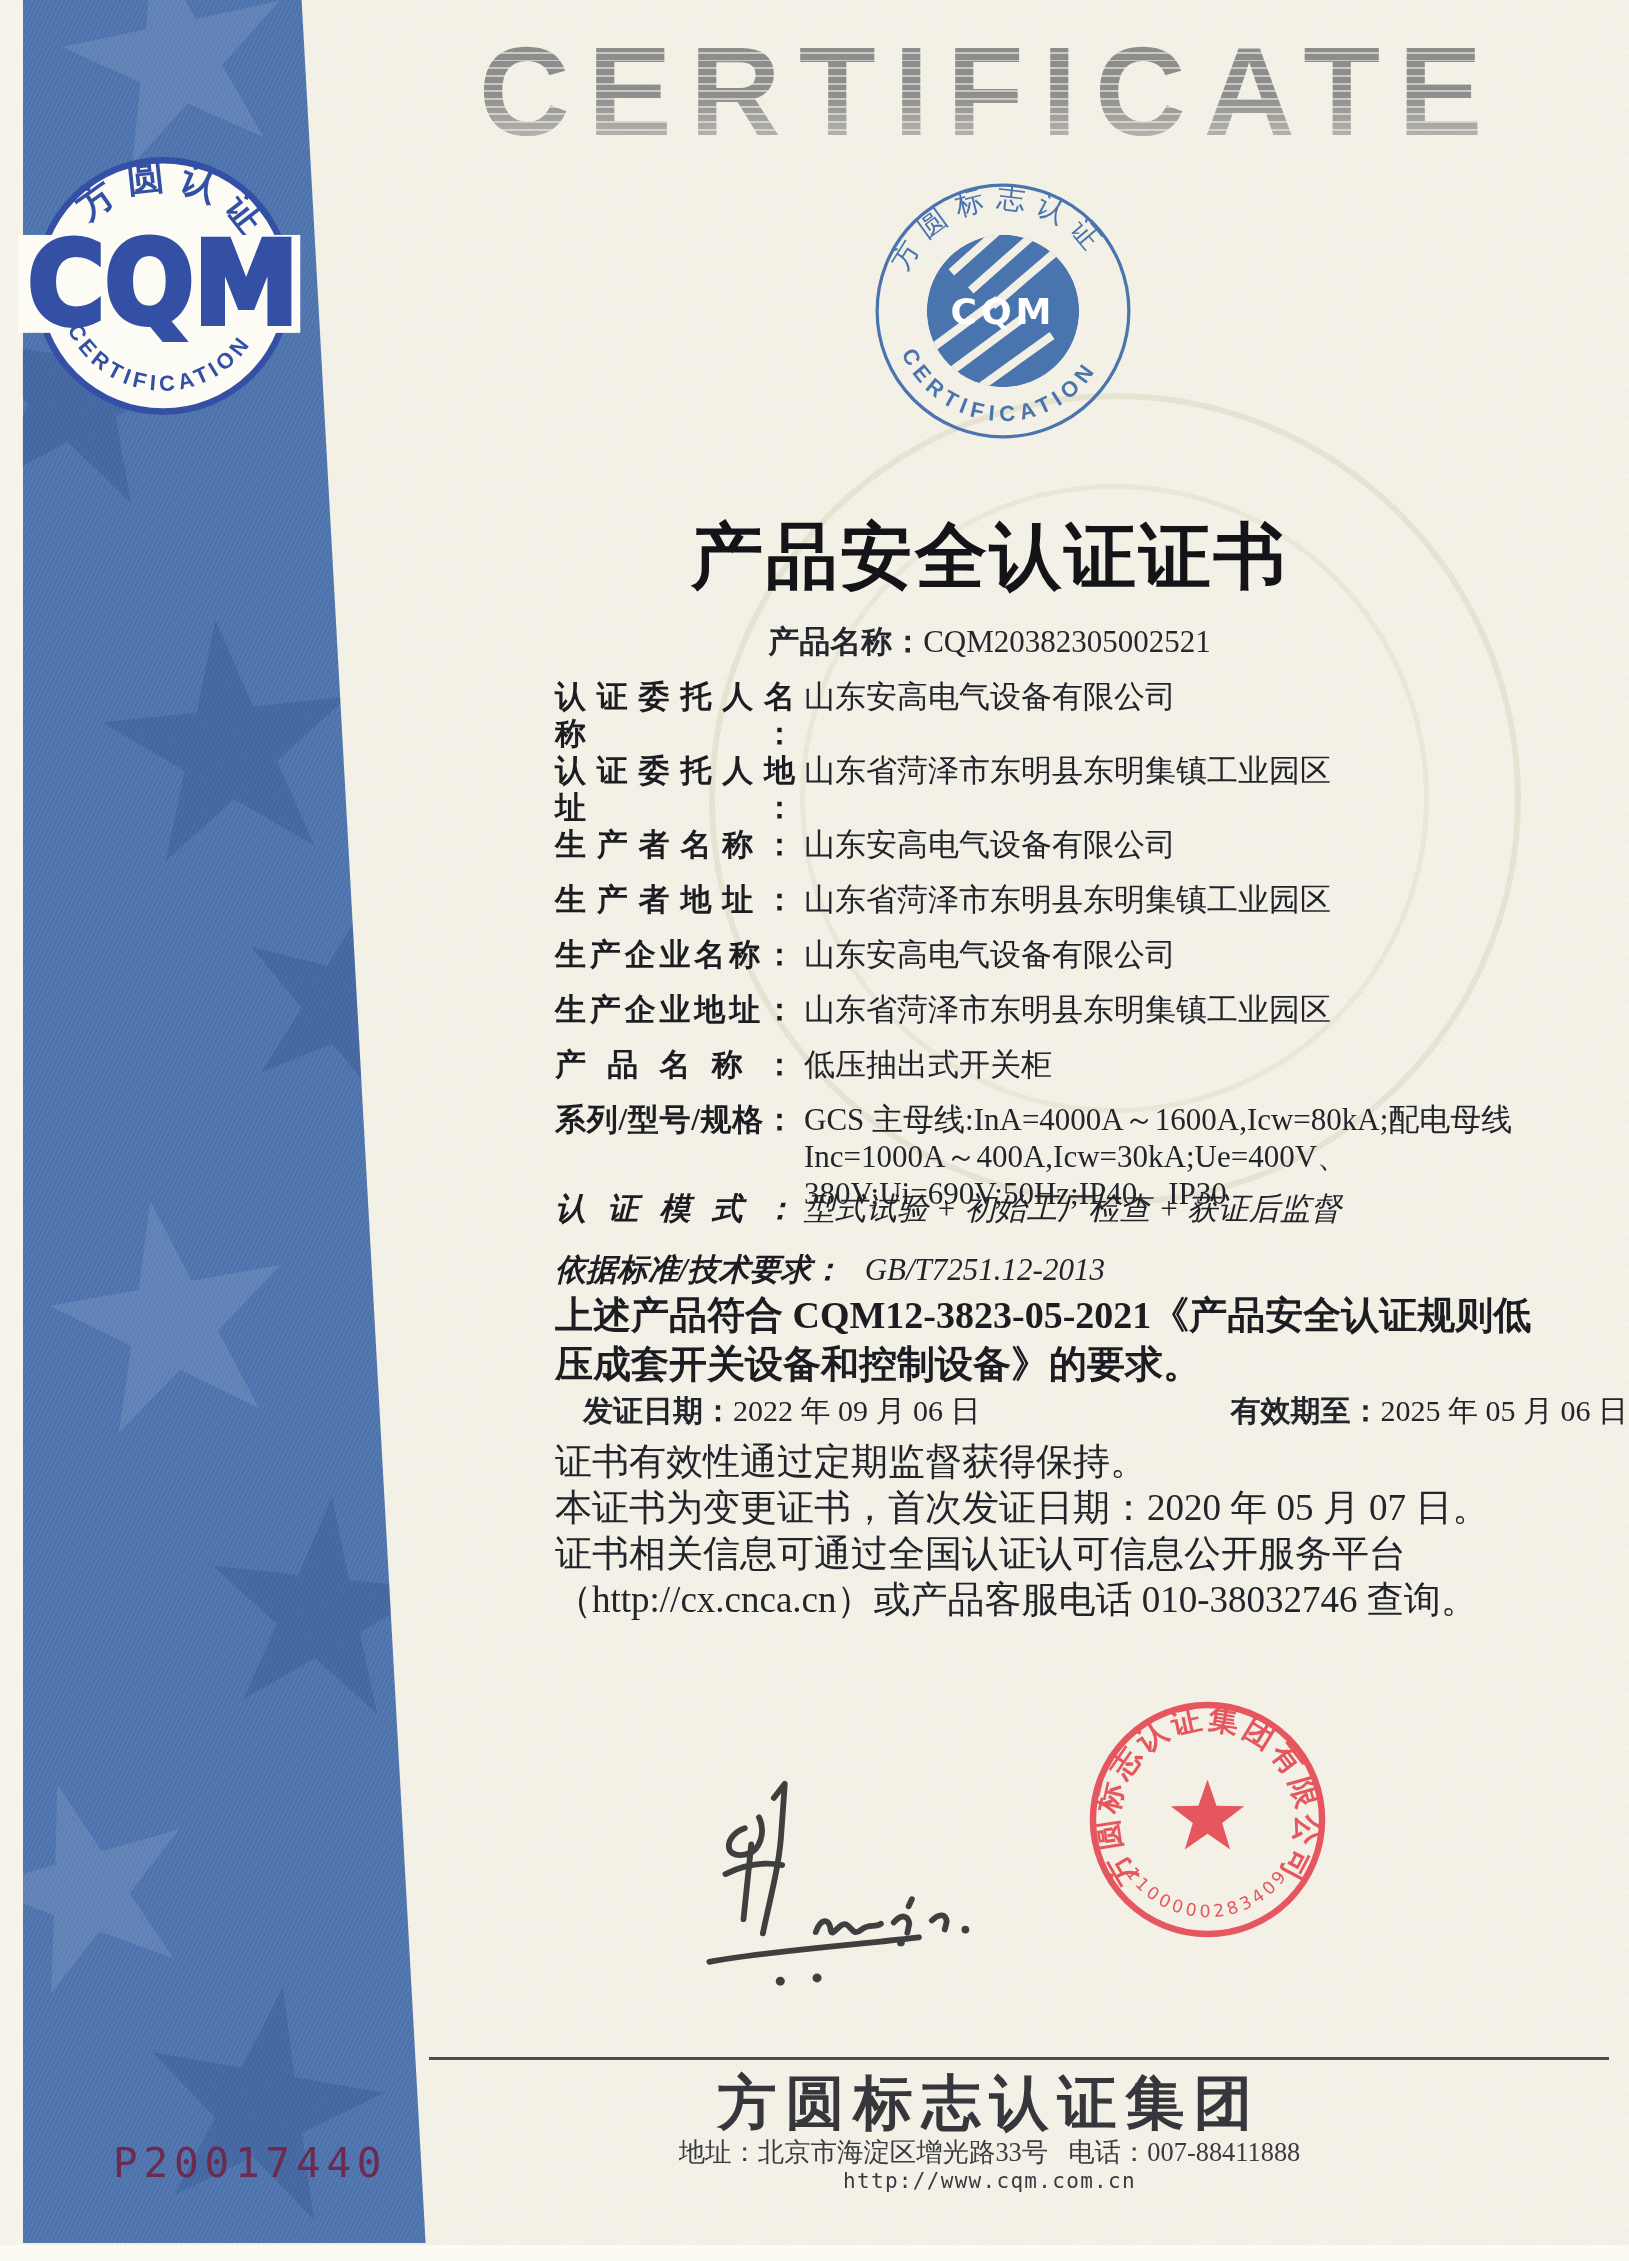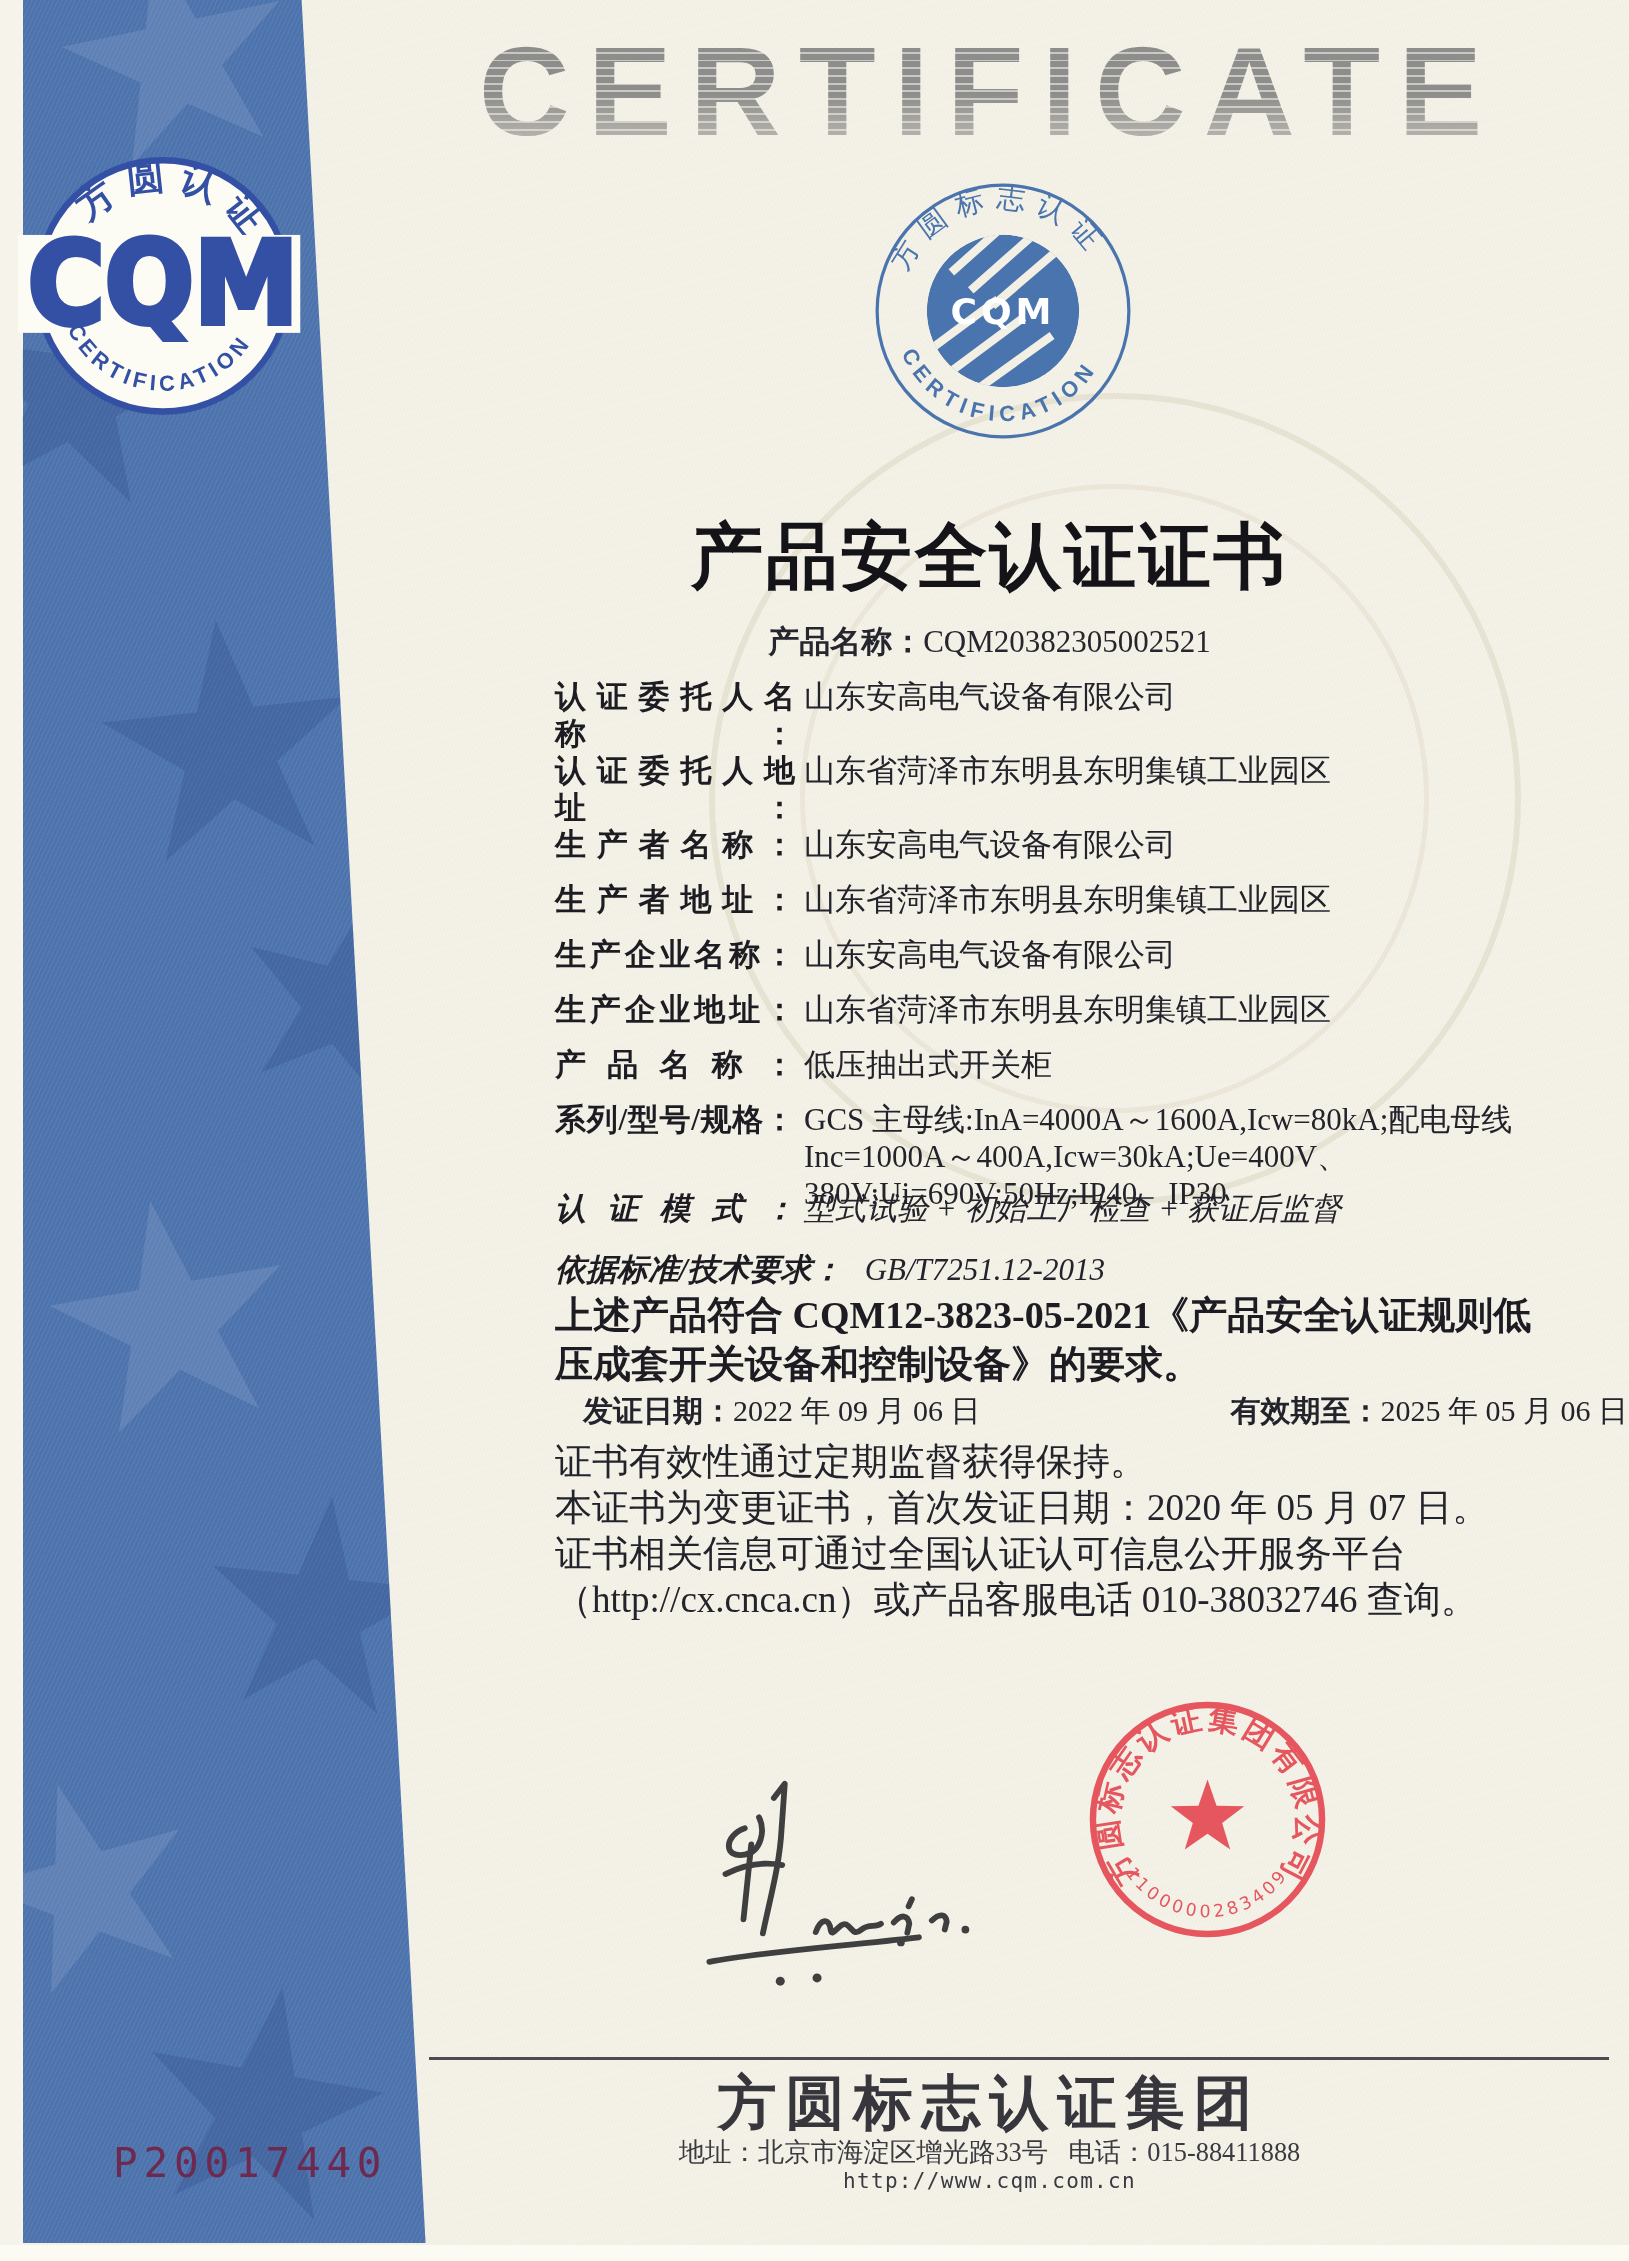--- a/index.html
+++ b/index.html
@@ -240,18 +240,18 @@
     <text font-size="27" fill="#e54b55" style="letter-spacing:6px" font-family="DejaVu Sans,sans-serif">
       <textPath href="#sealBot" startOffset="8" textLength="300" lengthAdjust="spacing">1100000283409</textPath>
     </text>
     <polygon fill="#e54b55" points="195,133 209.1,173.6 252.1,174.5 217.8,200.4 230.3,241.5 195,217 159.7,241.5 172.2,200.4 137.9,174.5 180.9,173.6"></polygon>
   </svg>
 
   <div class="divider"></div>
   <div class="org">方圆标志认证集团</div>
   <div class="addr">
     <span>地址：北京市海淀区增光路33号</span>
-    <span>电话：015-88411888</span>
+    <span>电话：007-88411888</span>
   </div>
   <div class="url">http://www.cqm.com.cn</div>
 
 </div>
 
 
 </body></html>

